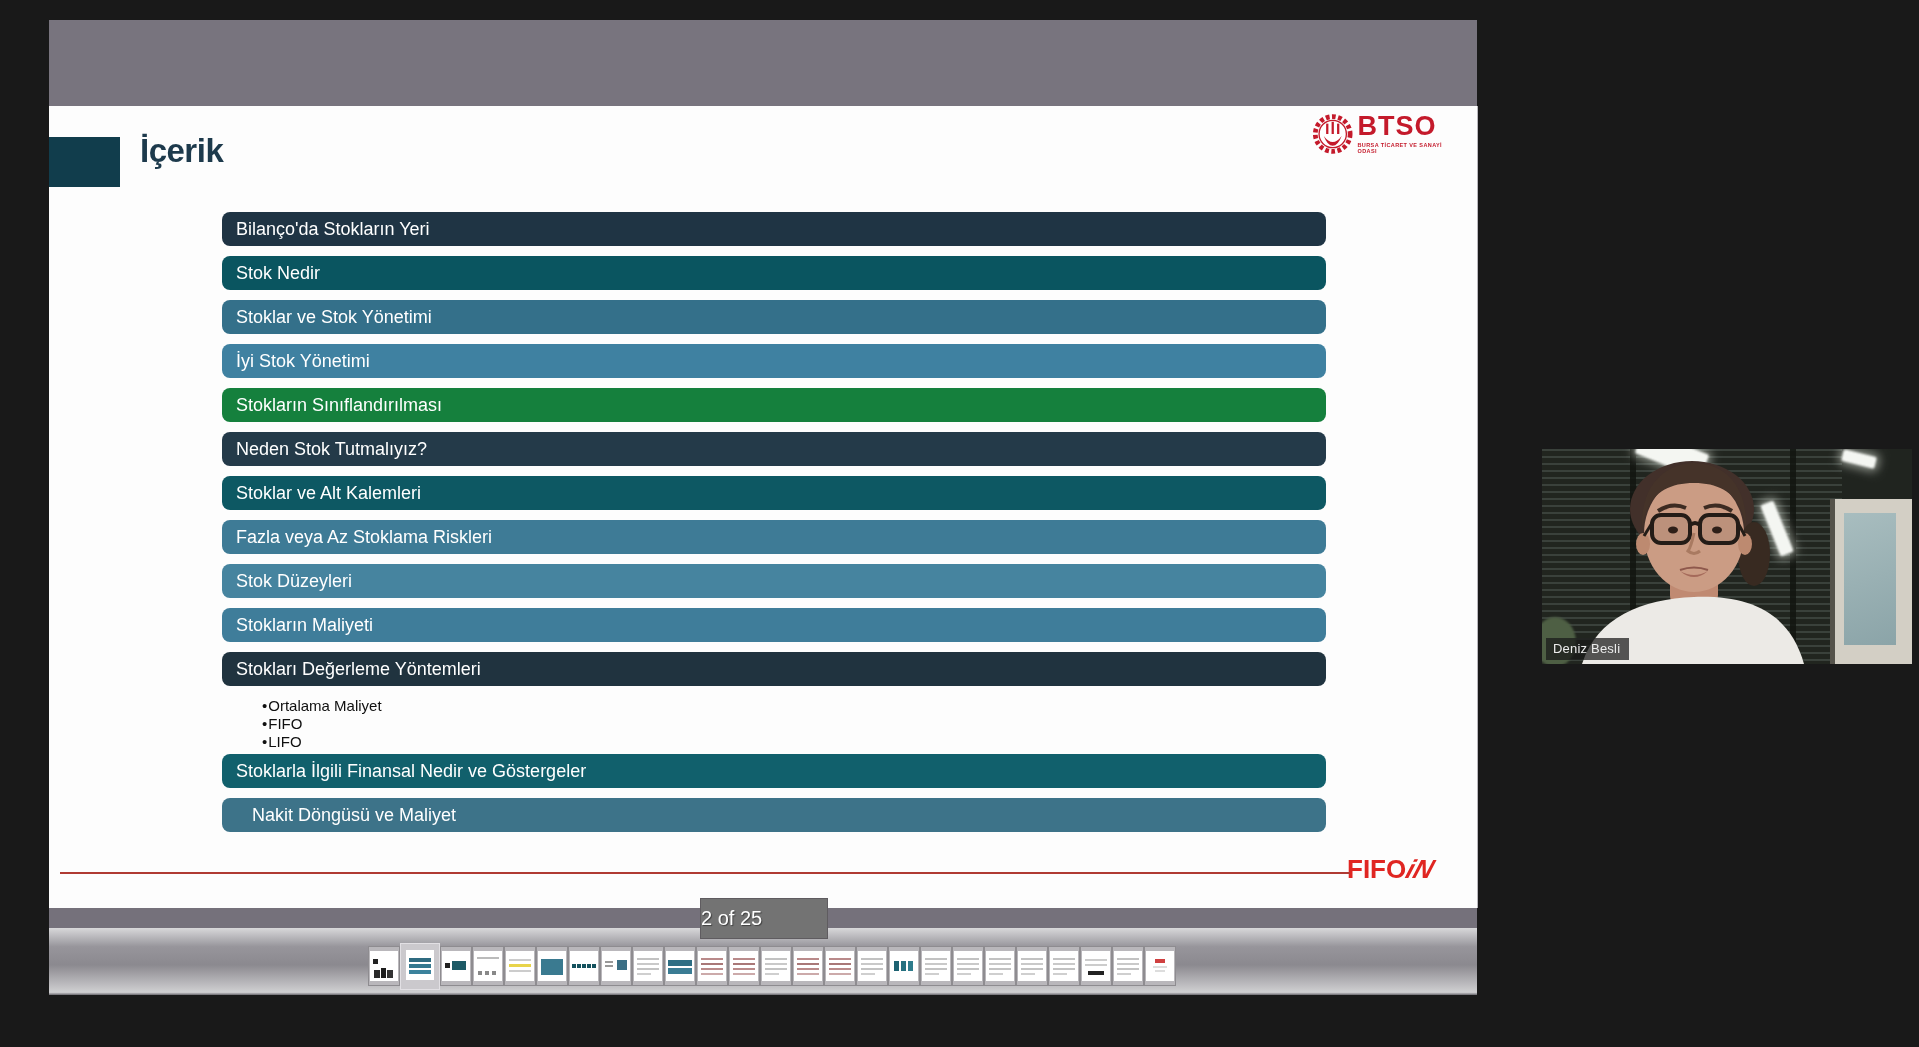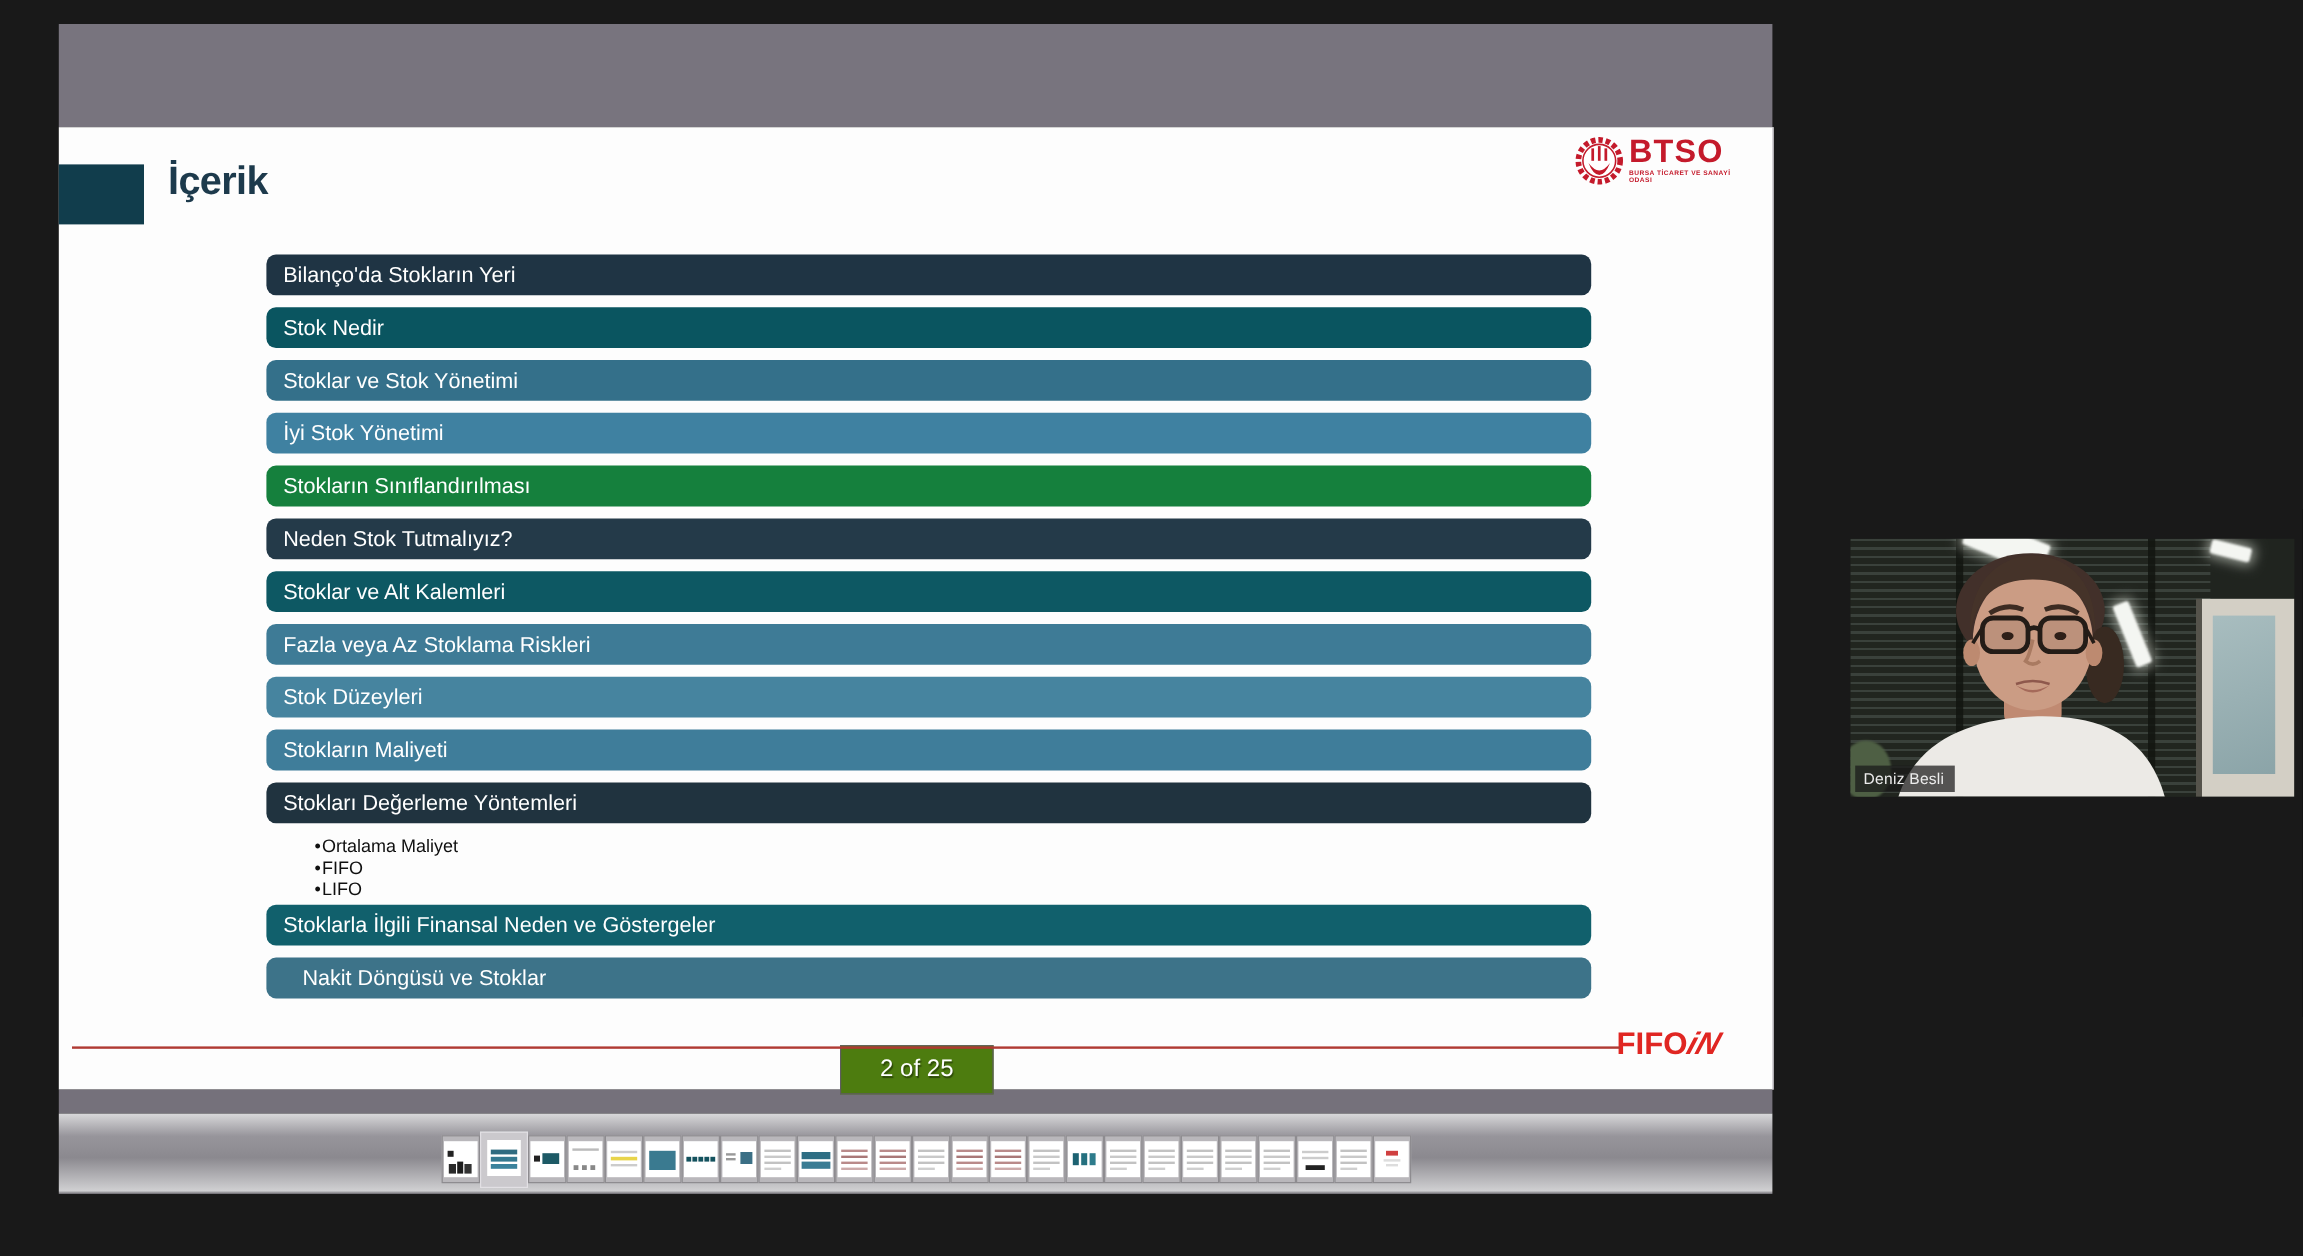--- a/index.html
+++ b/index.html
@@ -25,23 +25,23 @@
   .btso-sub{font-size:5.5px;font-weight:bold;letter-spacing:0.4px;margin-top:1px;}
 
   .toc{position:absolute;left:173px;top:106px;width:1104px;}
   .toc-bar{height:34px;line-height:34px;margin-bottom:10px;border-radius:8px;color:#fff;
            font-size:18px;padding-left:14px;box-sizing:border-box;}
   .subitems{padding:1px 0 3px 40px;}
   .subitem{font-size:15px;line-height:18px;color:#101010;}
   .subitem::before{content:"\2022";margin-right:1px;}
 
   .accent-line{position:absolute;left:11px;top:766px;width:1290px;height:2px;background:#b03a33;z-index:3;}
-  .page-box{position:absolute;left:651px;top:765px;width:128px;height:41px;background:#4d7c0f;
+  .page-box{position:absolute;left:651px;top:792px;width:128px;height:41px;background:#737373;
             border:1px solid #5f5c60;box-sizing:border-box;z-index:2;
-            color:#fff;font-size:20px;text-align:center;line-height:39px;
+            color:#fff;font-size:20px;text-align:left;line-height:39px;
             text-shadow:1px 1px 1px rgba(0,0,0,0.45);}
   .besfin{position:absolute;left:1298px;top:748px;font-size:26px;font-weight:bold;z-index:2;}
   .besfin .p2{display:inline-block;transform:skewX(-18deg);font-style:italic;margin-left:1px;}
 
   
   .thumbs{position:absolute;left:319px;top:18px;display:flex;align-items:flex-start;}
   .thumb{position:relative;width:32px;height:40px;background:#b9b7bb;border:1px solid #8e8c90;
          margin-right:0px;box-sizing:border-box;}
   .thumb .page{position:absolute;left:1px;top:4px;width:28px;height:30px;background:#fff;overflow:hidden;}
   .thumb.sel{width:40px;height:47px;background:#cbc9cd;border:1px solid #e2e0e4;margin-top:-3px;}
@@ -100,22 +100,22 @@
           <div class="toc-bar" style="background: rgb(13, 88, 99);">Stoklar ve Alt Kalemleri</div>
           <div class="toc-bar" style="background: rgb(62, 123, 150);">Fazla veya Az Stoklama Riskleri</div>
           <div class="toc-bar" style="background: rgb(70, 132, 159);">Stok Düzeyleri</div>
           <div class="toc-bar" style="background: rgb(63, 125, 154);">Stokların Maliyeti</div>
           <div class="toc-bar" style="background: rgb(32, 51, 63);">Stokları Değerleme Yöntemleri</div>
           <div class="subitems">
             <div class="subitem">Ortalama Maliyet</div>
             <div class="subitem">FIFO</div>
             <div class="subitem">LIFO</div>
           </div>
-          <div class="toc-bar" style="background: rgb(17, 96, 108);">Stoklarla İlgili Finansal Neden ve Göstergeler</div>
-          <div class="toc-bar" style="background: rgb(61, 115, 137); padding-left: 30px;">Nakit Döngüsü ve Stoklar</div>
+          <div class="toc-bar" style="background: rgb(17, 96, 108);">Stoklarla İlgili Finansal Nedir ve Göstergeler</div>
+          <div class="toc-bar" style="background: rgb(61, 115, 137); padding-left: 30px;">Nakit Döngüsü ve Maliyet</div>
         </div>
 
       <div class="accent-line" style="background: rgb(176, 58, 51);"></div>
       <div class="page-box">2 of 25</div>
 
       <div class="besfin" style="color: rgb(224, 38, 34);">
         <span class="p1">FIFO</span><span class="p2">iN</span>
       </div>
     </div>
 

